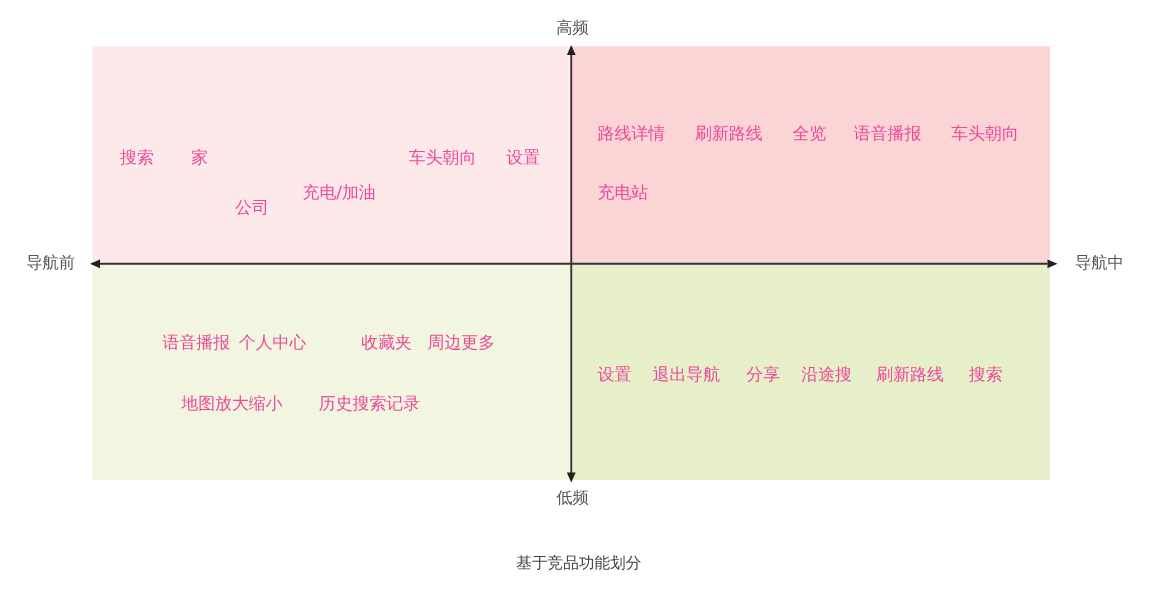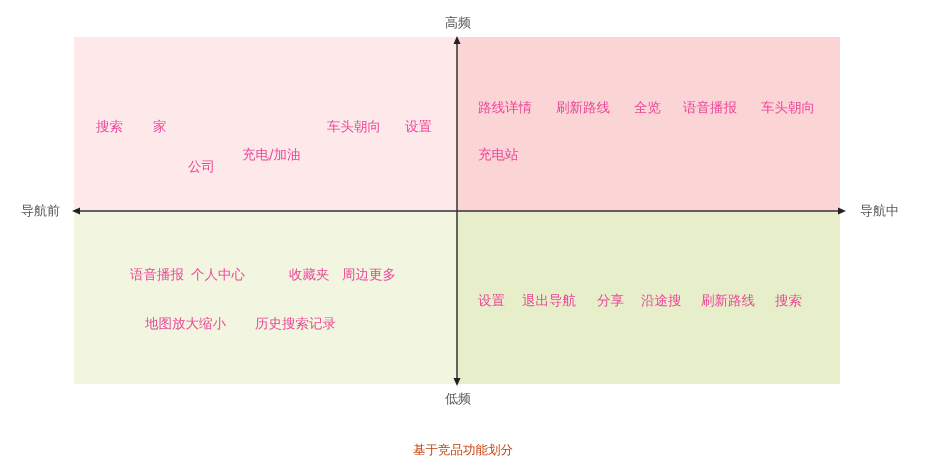--- a/index.html
+++ b/index.html
@@ -8,21 +8,21 @@
   .quad { position: absolute; }
   .q-tl { left: 74px; top: 37px; width: 383px; height: 174px; background: #fde9ea; }
   .q-tr { left: 457px; top: 37px; width: 383px; height: 174px; background: #fbd4d6; }
   .q-bl { left: 74px; top: 211px; width: 383px; height: 173px; background: #f2f5df; }
   .q-br { left: 457px; top: 211px; width: 383px; height: 173px; background: #e6efca; }
 
   .item { position: absolute; font-size: 13.5px; color: #ec4899; white-space: nowrap; line-height: 16px; }
 
   .axis-label { position: absolute; font-size: 13px; color: #555555; white-space: nowrap; line-height: 14px; }
   .caption { position: absolute; left: 0; width: 926px; top: 442px; text-align: center;
-             font-size: 12.5px; color: #c2410c; line-height: 16px; }
+             font-size: 12.5px; color: #404040; line-height: 16px; }
   svg.axes { position: absolute; left: 0; top: 0; }
 </style>
 </head>
 <body>
 
 <div class="quad q-tl"></div>
 <div class="quad q-tr"></div>
 <div class="quad q-bl"></div>
 <div class="quad q-br"></div>
 

